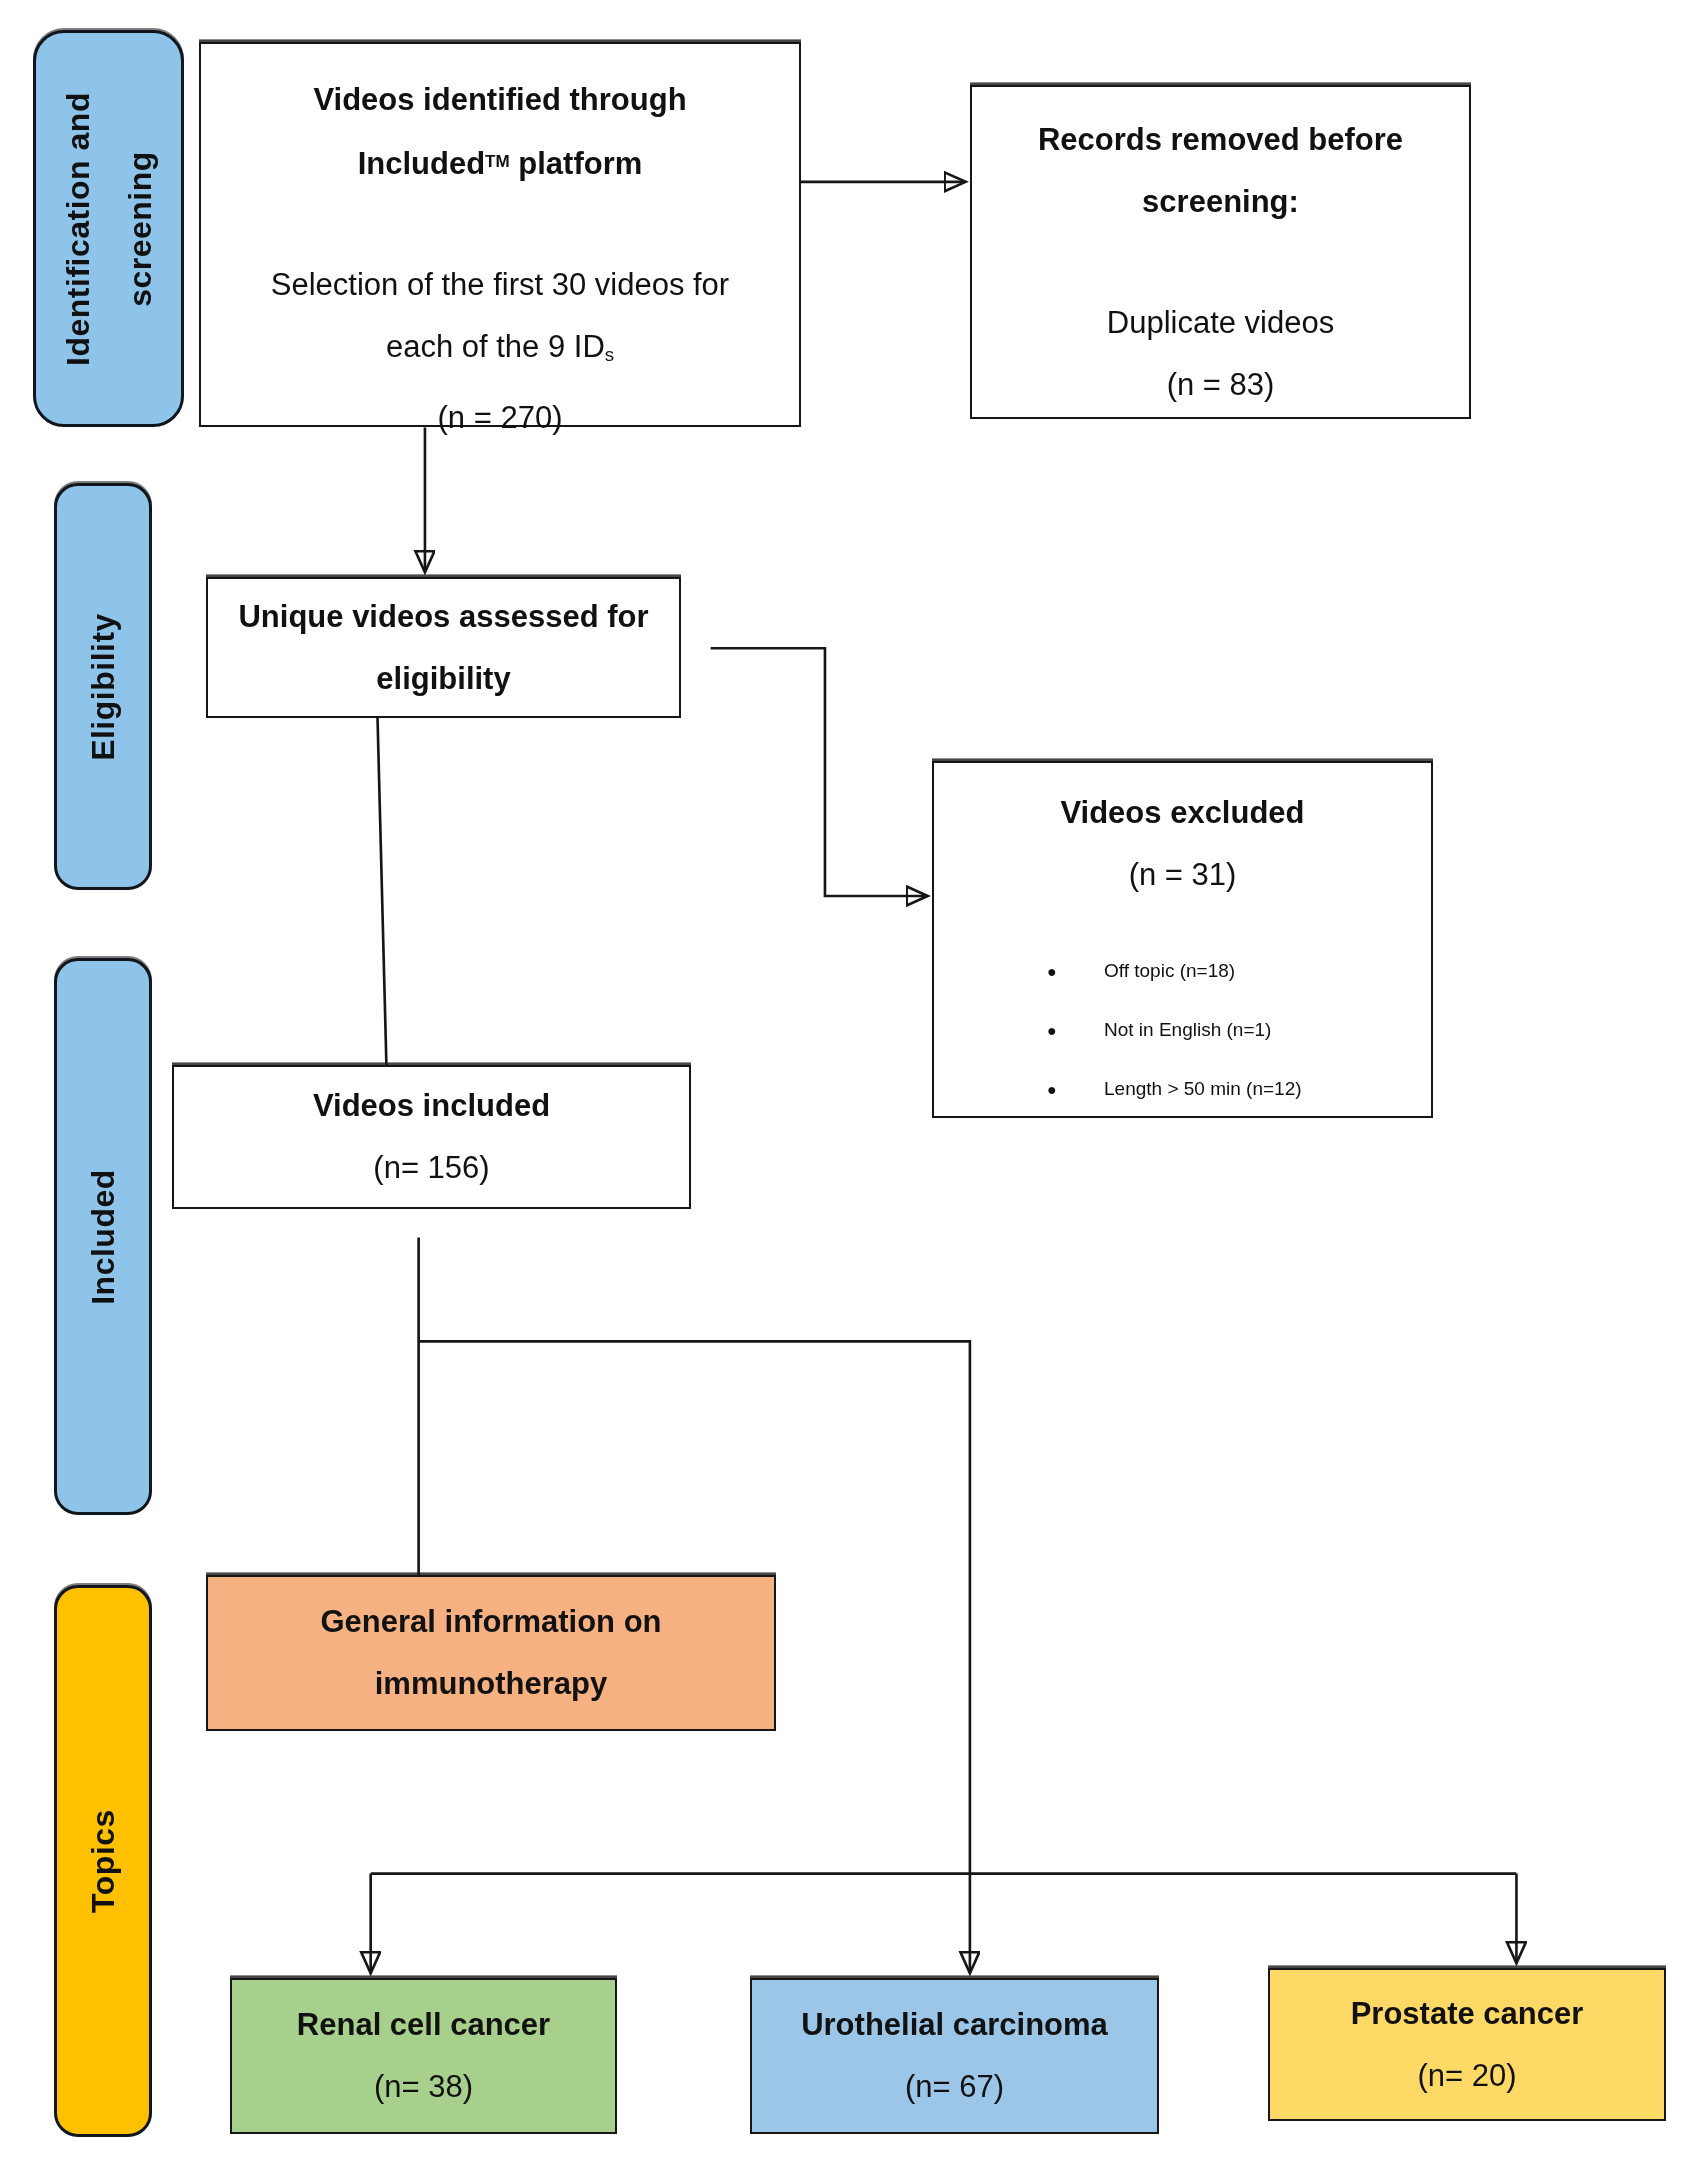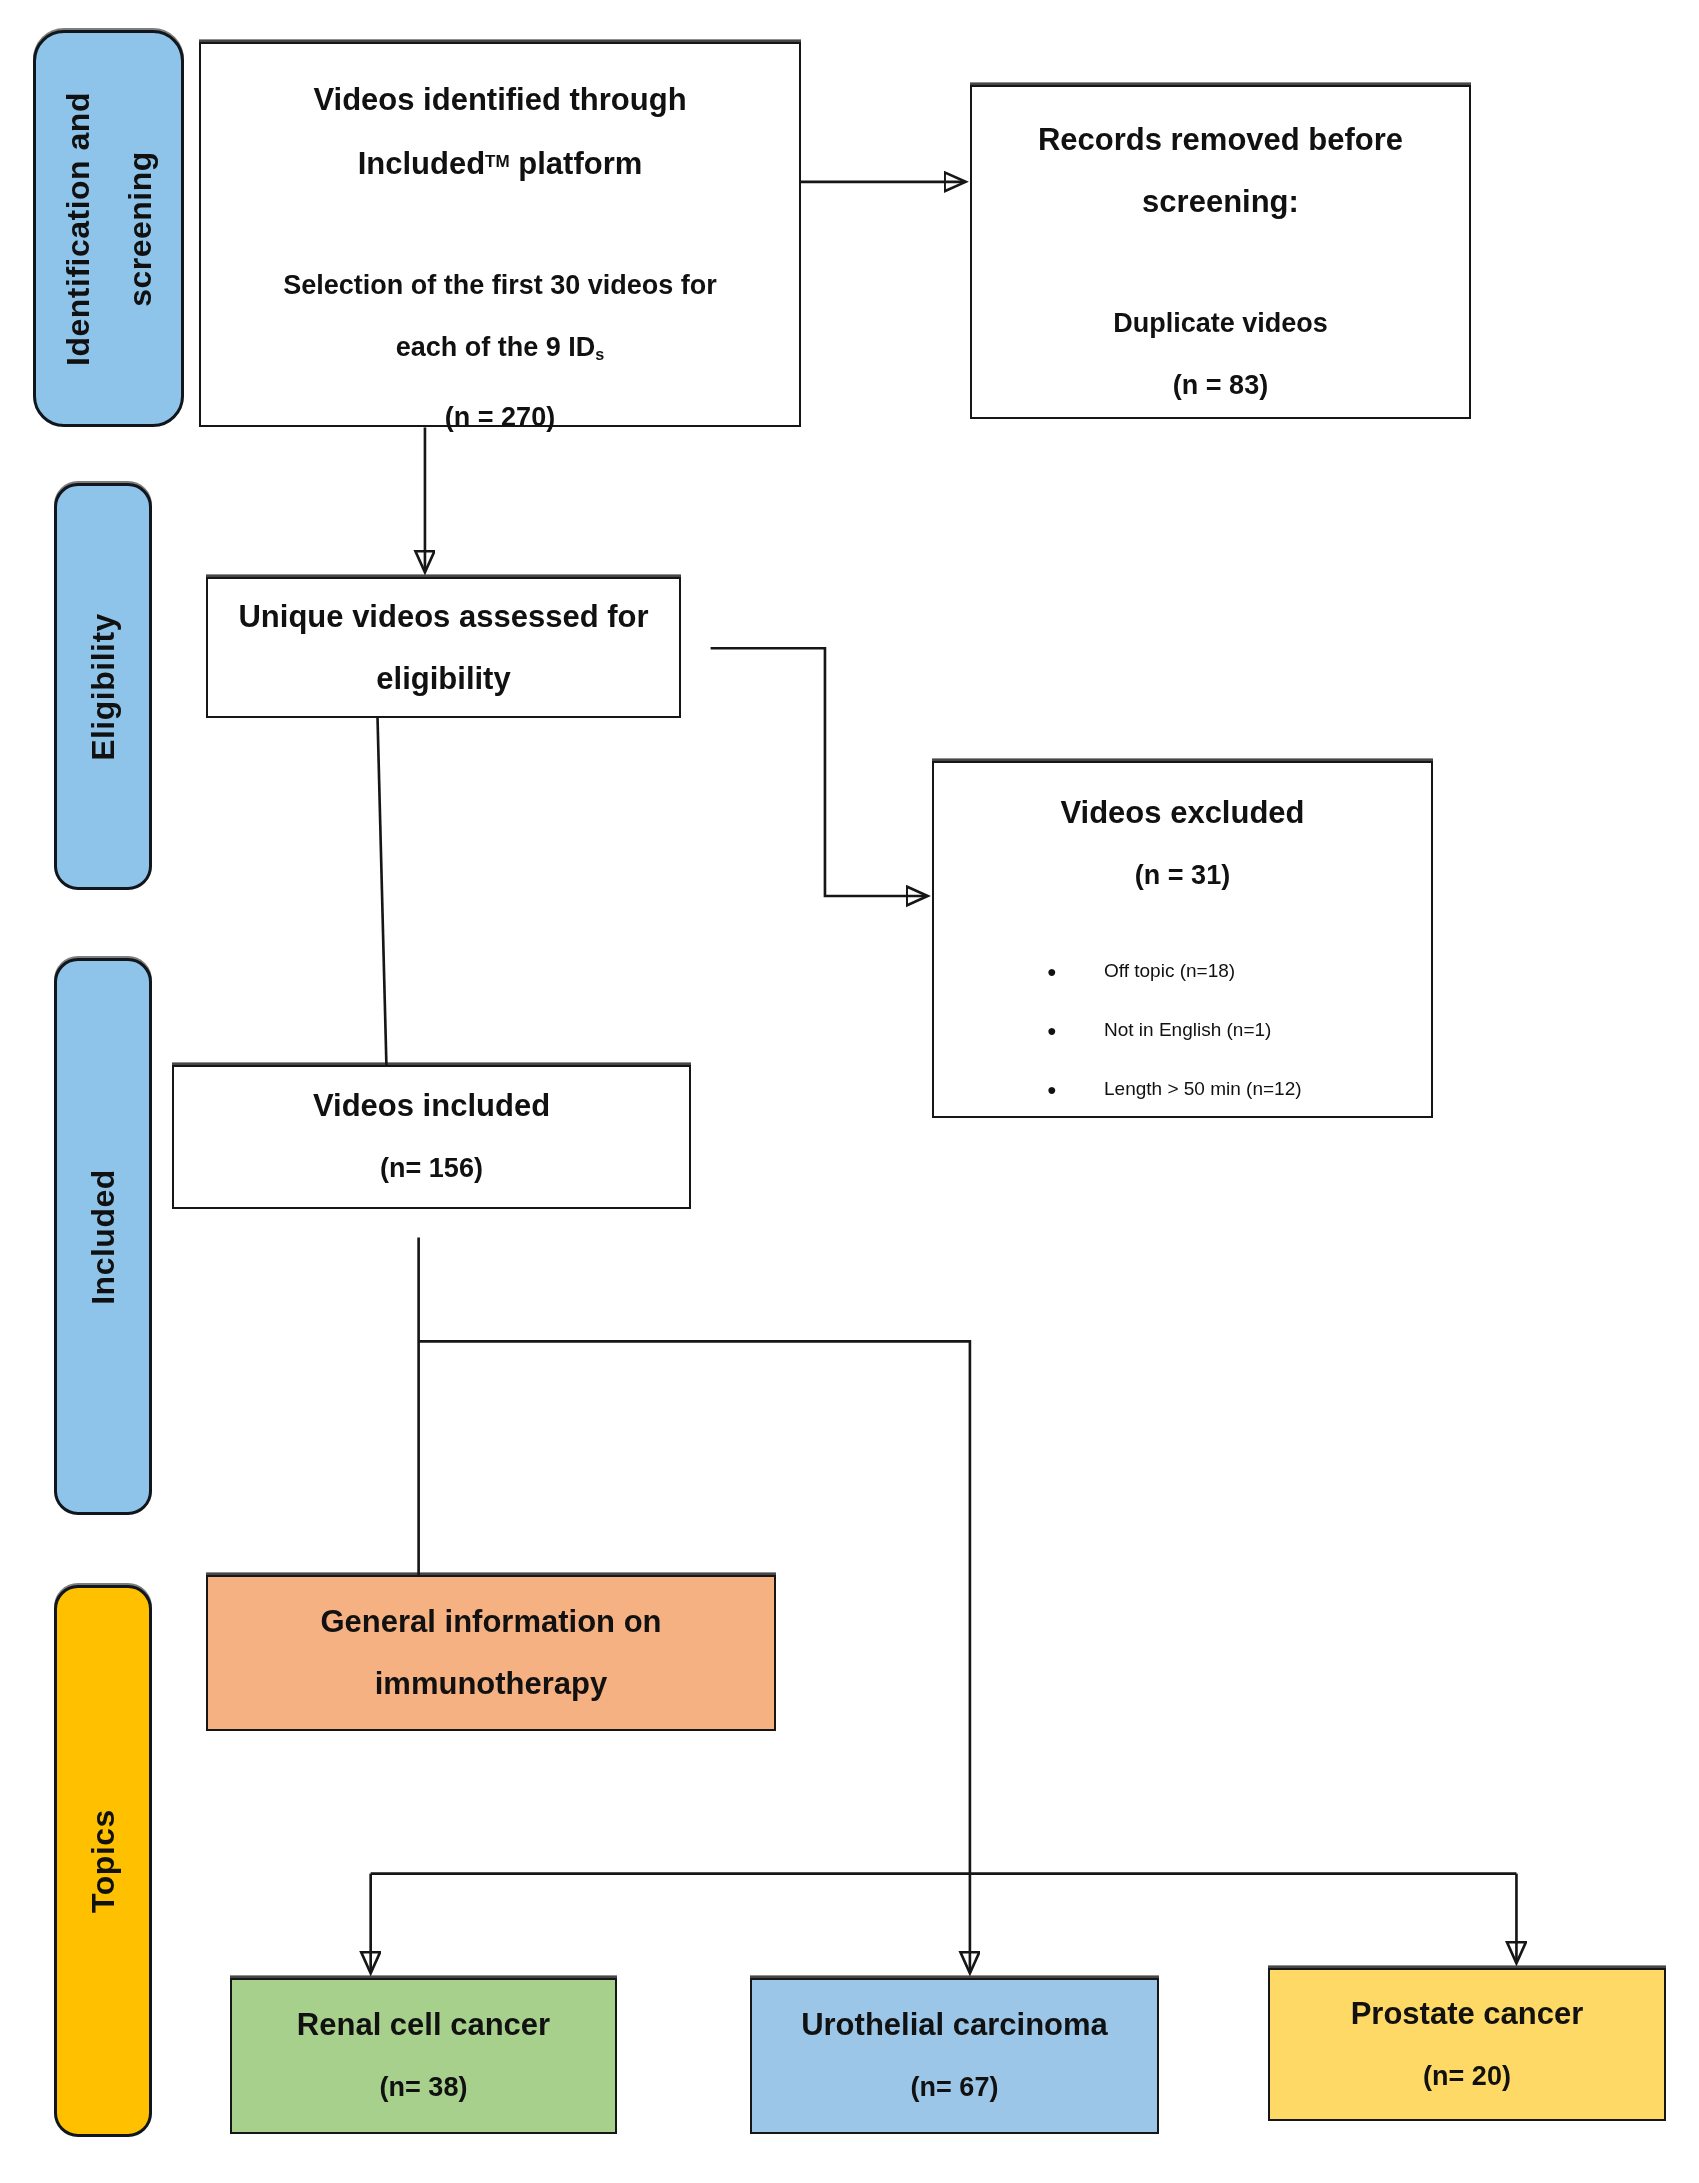--- a/index.html
+++ b/index.html
@@ -21,21 +21,21 @@
 
   #stage-identification { left: 33px;  top: 30px;   width: 145px; height: 391px; }
   #stage-eligibility    { left: 54px; top: 483px;  width: 92px; height: 401px;  border-radius: 24px; }
   #stage-included       { left: 54px; top: 958px; width: 92px; height: 551px; border-radius: 24px; }
   #stage-topics         { left: 54px; top: 1585px; width: 92px; height: 546px; border-radius: 24px; }
 
   
   .box { position: absolute; z-index: 2; background: #ffffff; border: 2.6px solid #161616;
          box-sizing: border-box; text-align: center;
          box-shadow: 0 -2.6px 0 rgba(25,25,25,.8); }
-  .box .line  { font-size: 27px; font-weight: 700; line-height: 62px; }
+  .box .line  { font-size: 31px; font-weight: 400; line-height: 62px; }
   .box .line.b { font-size: 31px; font-weight: bold; }
   .gap { margin-top: 59px; }
   .centered { display: flex; flex-direction: column; justify-content: center; }
 
   #box-identified { left: 199px;  top: 42px;   width: 602px; height: 385px; padding-top: 25px; }
   #box-records    { left: 970px; top: 85px;  width: 501px; height: 334px; padding-top: 22px; }
   #box-unique     { left: 206px;  top: 577px; width: 475px; height: 141px; }
   #box-excluded   { left: 932px; top: 761px; width: 501px; height: 357px; padding-top: 19px; }
   #box-included   { left: 172px;  top: 1065px; width: 519px; height: 144px; }
   #box-general    { left: 206px;  top: 1575px; width: 570px; height: 156px; background: #F6B183; }

